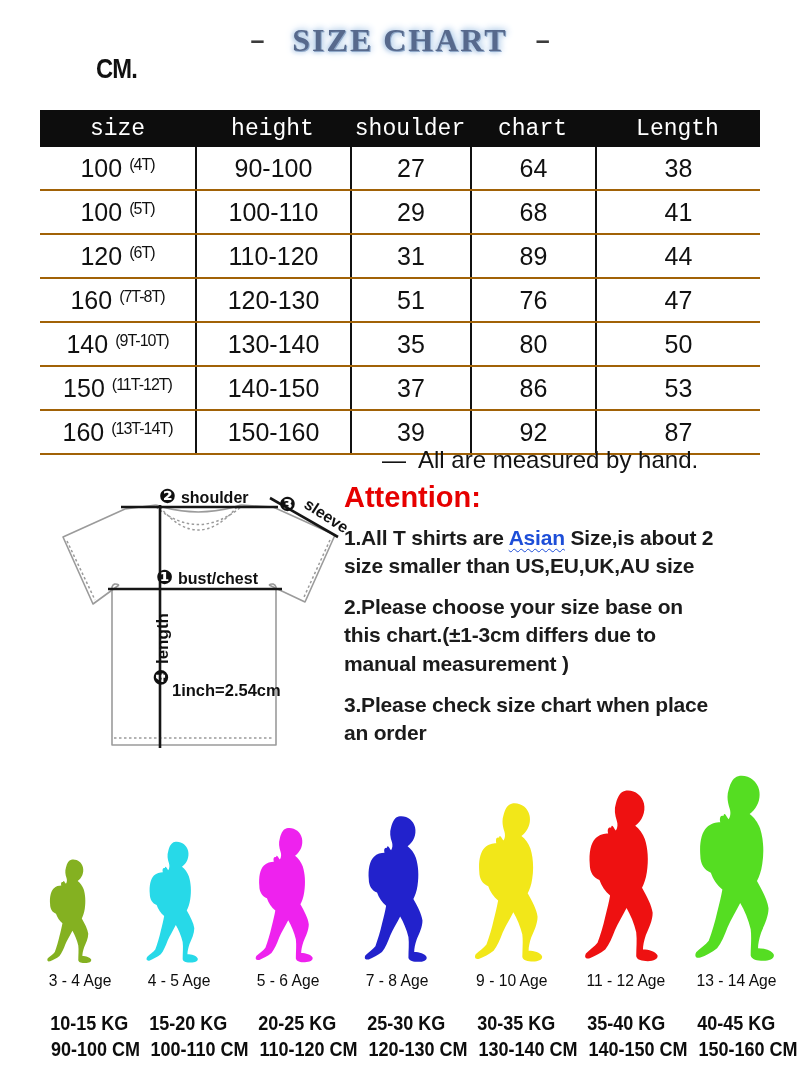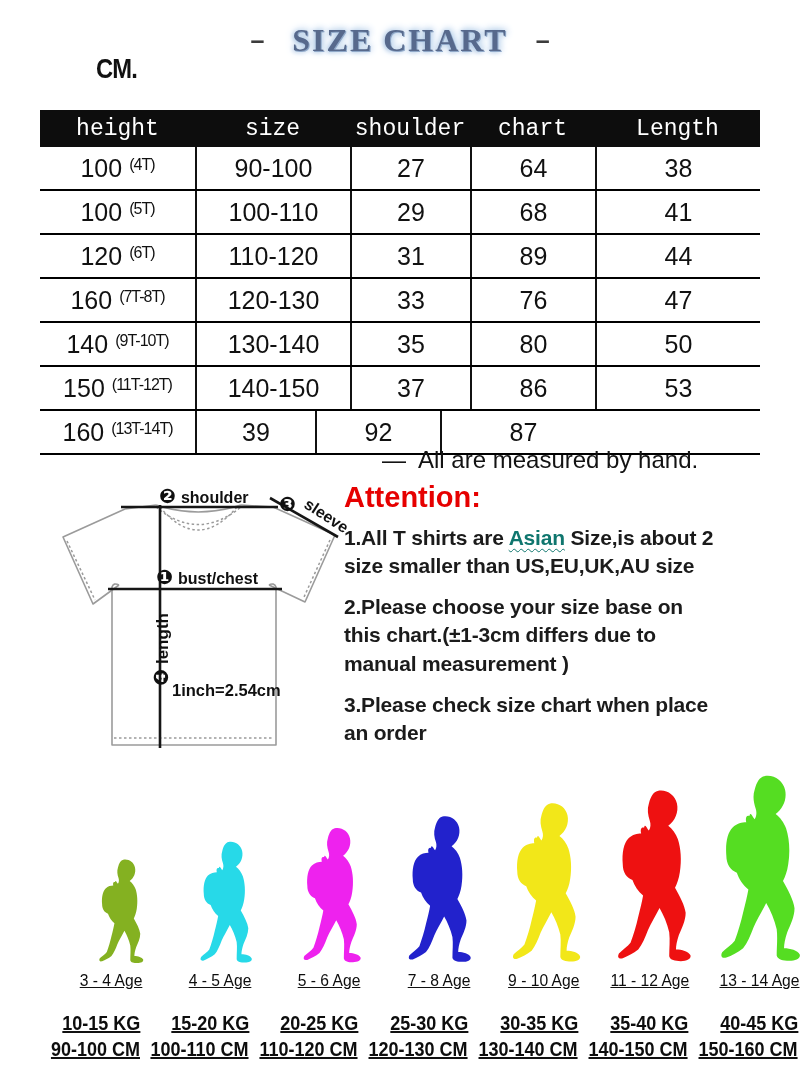--- a/index.html
+++ b/index.html
@@ -24,21 +24,21 @@
     position:absolute;left:96px;top:54px;font-size:27px;font-weight:600;
     transform:scaleX(.88);transform-origin:left;letter-spacing:-1px;
   }
   
   .size-table{position:absolute;left:40px;top:110px;width:720px;}
   .t-head{
     display:flex;background:#0d0d0d;color:#fff;height:37px;align-items:center;
     font-family:"Liberation Mono","DejaVu Sans Mono",monospace;font-size:23px;
   }
   .t-head .cell{border:none;}
-  .t-row{display:flex;height:42px;align-items:center;border-bottom:2px solid #000000;font-size:25px;}
+  .t-row{display:flex;height:42px;align-items:center;border-bottom:2px solid #a16207;font-size:25px;}
   .cell{box-sizing:border-box;display:flex;align-items:center;justify-content:center;height:100%;}
   .c1{width:155px;}.c2{width:155px;}.c3{width:120px;}.c4{width:125px;}.c5{width:165px;}
   .t-row .c2,.t-row .c3,.t-row .c4,.t-row .c5{border-left:2px solid #111;}
   .size-tag{font-size:16px;margin-left:7px;position:relative;top:-3px;letter-spacing:-1px;}
   
   .measured-note{
     position:absolute;left:382px;top:446px;font-size:24px;color:#131313;
     display:flex;align-items:center;gap:12px;white-space:nowrap;
   }
   
@@ -52,40 +52,40 @@
     text-decoration:underline;text-decoration-style:wavy;
     text-decoration-thickness:1px;text-underline-offset:3px;
   }
   
   .tshirt-wrap{position:absolute;left:46px;top:486px;}
   
   .kids-row{
     position:absolute;left:46px;top:768px;width:726px;
     display:flex;
   }
-  .kid-col{flex:1;display:flex;flex-direction:column;align-items:flex-end;text-decoration:underline;}
+  .kid-col{flex:1;display:flex;flex-direction:column;align-items:flex-start;}
   .kid-fig{height:198px;display:flex;align-items:flex-end;justify-content:center;}
   .kid-age{margin-top:5px;font-size:17px;color:#0d0d0d;transform:scaleX(.92);white-space:nowrap;}
   .kid-kg{margin-top:21px;font-size:20px;font-weight:bold;color:#0d0d0d;transform:scaleX(.9);white-space:nowrap;}
   .kid-cm{margin-top:3px;font-size:20px;font-weight:bold;color:#0d0d0d;transform:scaleX(.9);white-space:nowrap;}
 </style>
 </head>
 <body>
 
 <div class="title-row">
   <span class="title-dash">–</span>
   <span class="title-text">SIZE CHART</span>
   <span class="title-dash">–</span>
 </div>
 <div class="unit-label">CM.</div>
 
 <div class="size-table">
   <div class="t-head">
+    <div class="cell c1">size</div>
     <div class="cell c2">height</div>
-    <div class="cell c1">size</div>
     <div class="cell c3">shoulder</div>
     <div class="cell c4">chart</div>
     <div class="cell c5">Length</div>
   </div>
 
   <div class="t-row">
     <div class="cell c1">
         <span>100</span>
         <span class="size-tag">(4T)</span>
       </div>
@@ -113,21 +113,21 @@
     <div class="cell c3">31</div>
     <div class="cell c4">89</div>
     <div class="cell c5">44</div>
   </div>
   <div class="t-row">
     <div class="cell c1">
         <span>160</span>
         <span class="size-tag">(7T-8T)</span>
       </div>
     <div class="cell c2">120-130</div>
-    <div class="cell c3">33</div>
+    <div class="cell c3">51</div>
     <div class="cell c4">76</div>
     <div class="cell c5">47</div>
   </div>
   <div class="t-row">
     <div class="cell c1">
         <span>140</span>
         <span class="size-tag">(9T-10T)</span>
       </div>
     <div class="cell c2">130-140</div>
     <div class="cell c3">35</div>
@@ -142,20 +142,21 @@
     <div class="cell c2">140-150</div>
     <div class="cell c3">37</div>
     <div class="cell c4">86</div>
     <div class="cell c5">53</div>
   </div>
   <div class="t-row">
     <div class="cell c1">
         <span>160</span>
         <span class="size-tag">(13T-14T)</span>
       </div>
+    <div class="cell c2">150-160</div>
     <div class="cell c3">39</div>
     <div class="cell c4">92</div>
     <div class="cell c5">87</div>
   </div>
 </div>
 
 <div class="measured-note">
   <span>—</span>
   <span>All are measured by hand.</span>
 </div>
@@ -189,21 +190,21 @@
       <text font-size="16" transform="translate(257,21) rotate(33)">sleeve</text>
       <text x="110" y="98" font-size="16"><tspan font-size="20">❶</tspan><tspan dx="5">bust/chest</tspan></text>
       <text font-size="17" transform="translate(122,200) rotate(-90)"><tspan font-size="20">❹</tspan><tspan dx="5">length</tspan></text>
       <text x="126" y="210" font-size="16.5">1inch=2.54cm</text>
     </g>
   </svg>
 </div>
 
 <div class="attention">
   <h2 class="attention-heading" style="color:#e60000">Attention:</h2>
-  <p><span>1.All T shirts are </span><span class="asian" style="color:#0f766e">Asian</span><span> Size,is about 2
+  <p><span>1.All T shirts are </span><span class="asian" style="color:#1d4ed8">Asian</span><span> Size,is about 2
 size smaller than US,EU,UK,AU size</span></p>
   <p>2.Please choose your size base on
 this chart.(±1-3cm differs due to
 manual measurement )</p>
   <p>3.Please check size chart when place
 an order</p>
 </div>
 
 <div class="kids-row">
 

